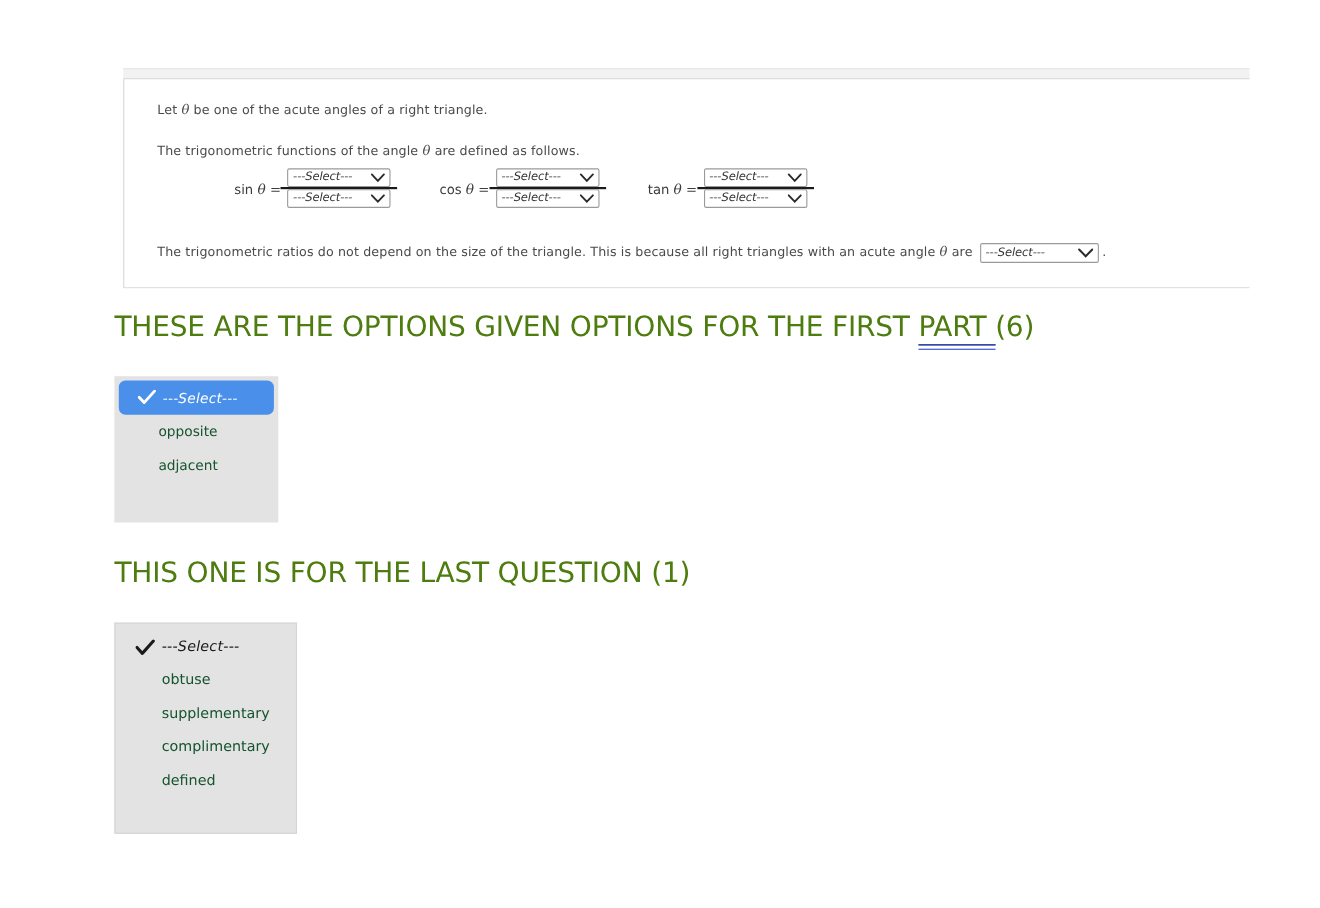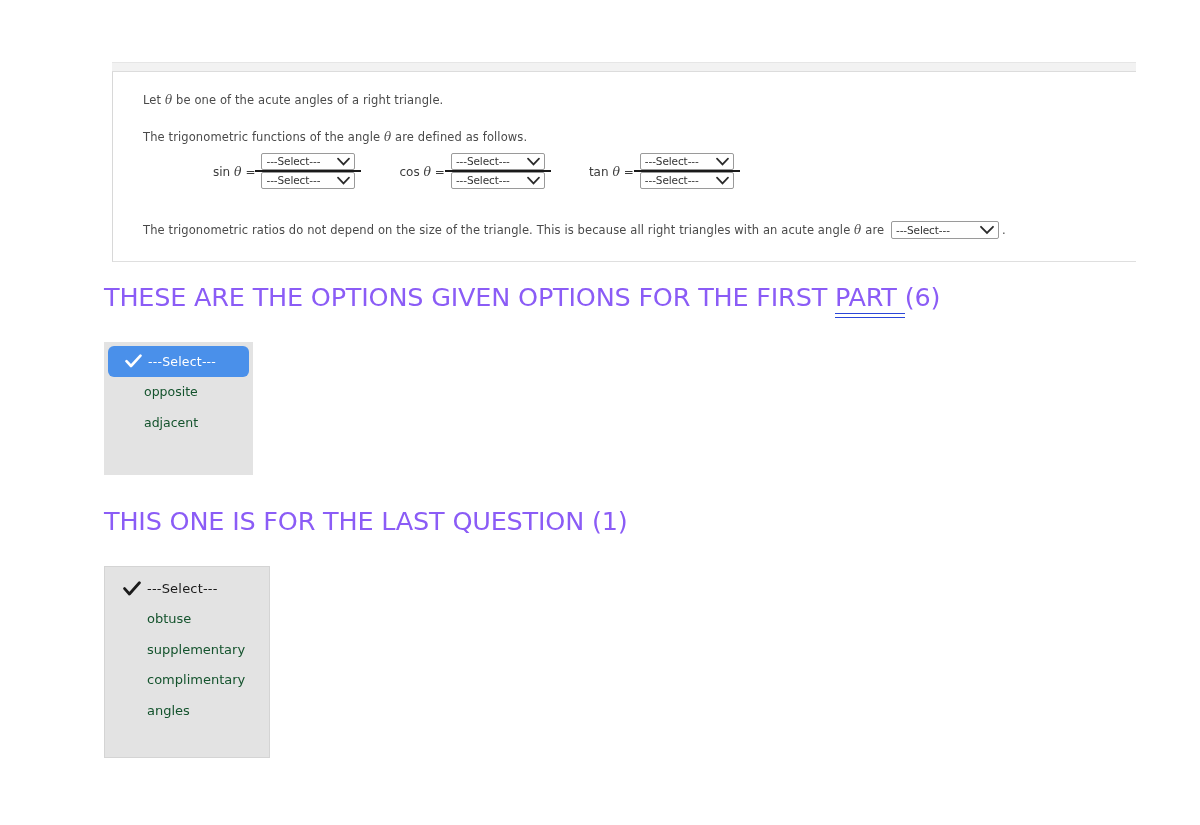--- a/index.html
+++ b/index.html
@@ -121,21 +121,21 @@
     margin: 0 3px;
   }
   .period-after { font-size: 11.5px; color: #4a4a4a; }
 
   
   .big-heading {
     position: absolute;
     left: 104px;
     font-family: "DejaVu Sans", sans-serif;
     font-size: 25.5px;
-    color: #8b5cf6;
+    color: #4d7c0f;
     white-space: nowrap;
     letter-spacing: -0.2px;
   }
   #heading-part {  top: 282px; }
   #heading-last {  top: 506px; }
 
   .ul-part {
     position: relative;
     border-bottom: 1.5px solid #111111;
     padding-bottom: 1px;
@@ -198,21 +198,21 @@
   .opt.selected-blue {
     background: #4a90ea;
     color: #ffffff;
     border-radius: 6px;
     margin: 0 4px;
     width: 141px;
     height: 29px;
     font-weight: normal;
   }
   #dropdown-last .opt.selected-plain { color: #1b1b1b; }
-  .mono-select { font-family: "DejaVu Sans", sans-serif; letter-spacing: 0.2px; }
+  .mono-select { font-family: "DejaVu Sans", sans-serif; letter-spacing: 0.2px; font-style: italic; }
 </style>
 </head>
 <body>
 
 <div id="problem-card">
 
   <div class="top-rule"></div>
 
   <div class="card-body">
 
@@ -362,17 +362,17 @@
     <span class="opt-label">supplementary</span>
   </div>
 
   <div class="opt">
     <span class="check"></span>
     <span class="opt-label">complimentary</span>
   </div>
 
   <div class="opt">
     <span class="check"></span>
-    <span class="opt-label">angles</span>
+    <span class="opt-label">defined</span>
   </div>
 
 
 </div>
 
 </body></html>

